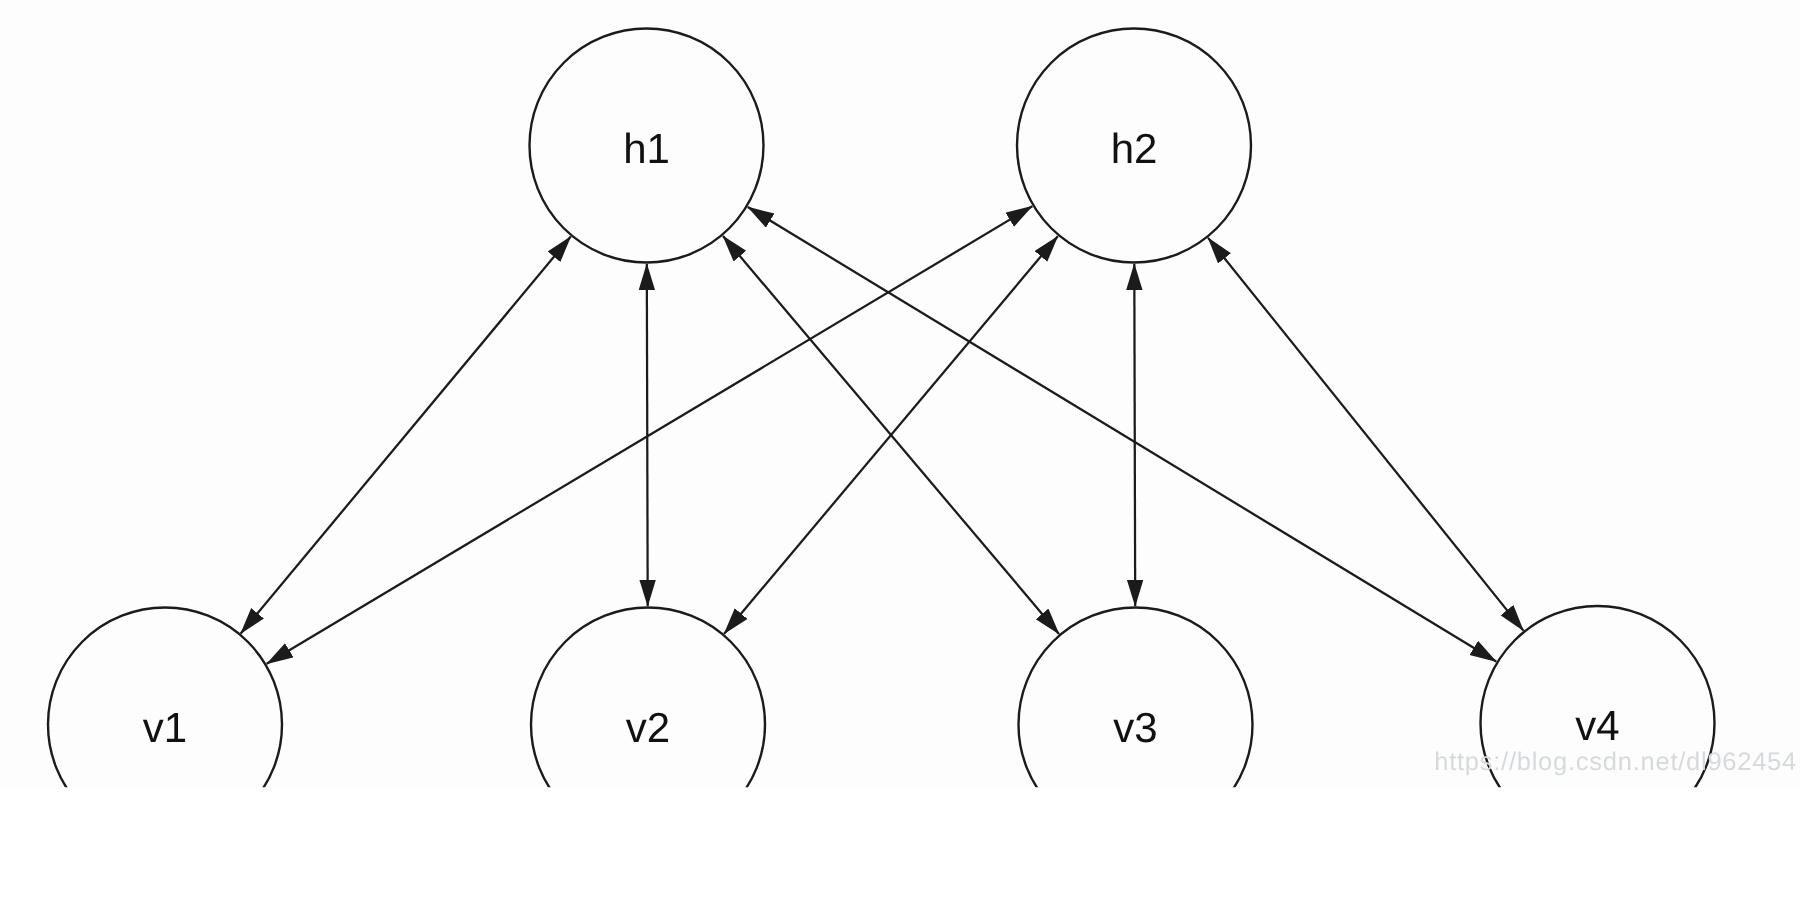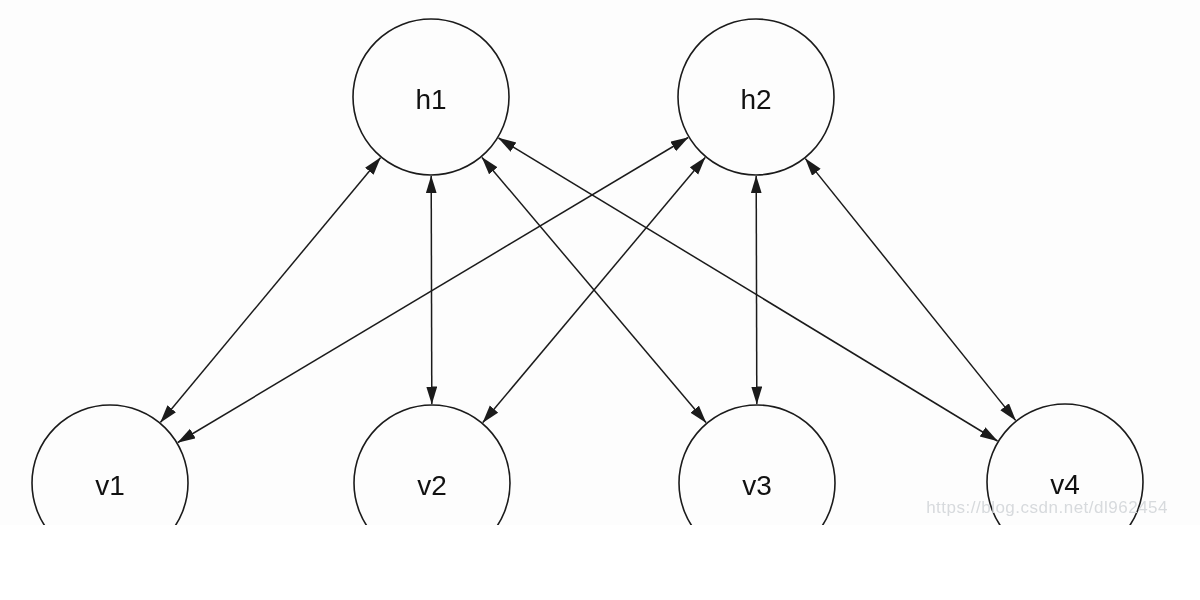--- a/index.html
+++ b/index.html
@@ -16,21 +16,21 @@
     background: #fdfdfd;
   }
   .stage svg {
     display: block;
     position: absolute;
     left: 0;
     top: 0;
   }
   .watermark {
     position: absolute;
-    right: 32px;
+    right: 2px;
     bottom: 7px;
     font-size: 17px;
     letter-spacing: 0.5px;
     user-select: none;
     pointer-events: none;
   }
   .node-label {
     font-family: "Liberation Sans", sans-serif;
   }
 </style>

